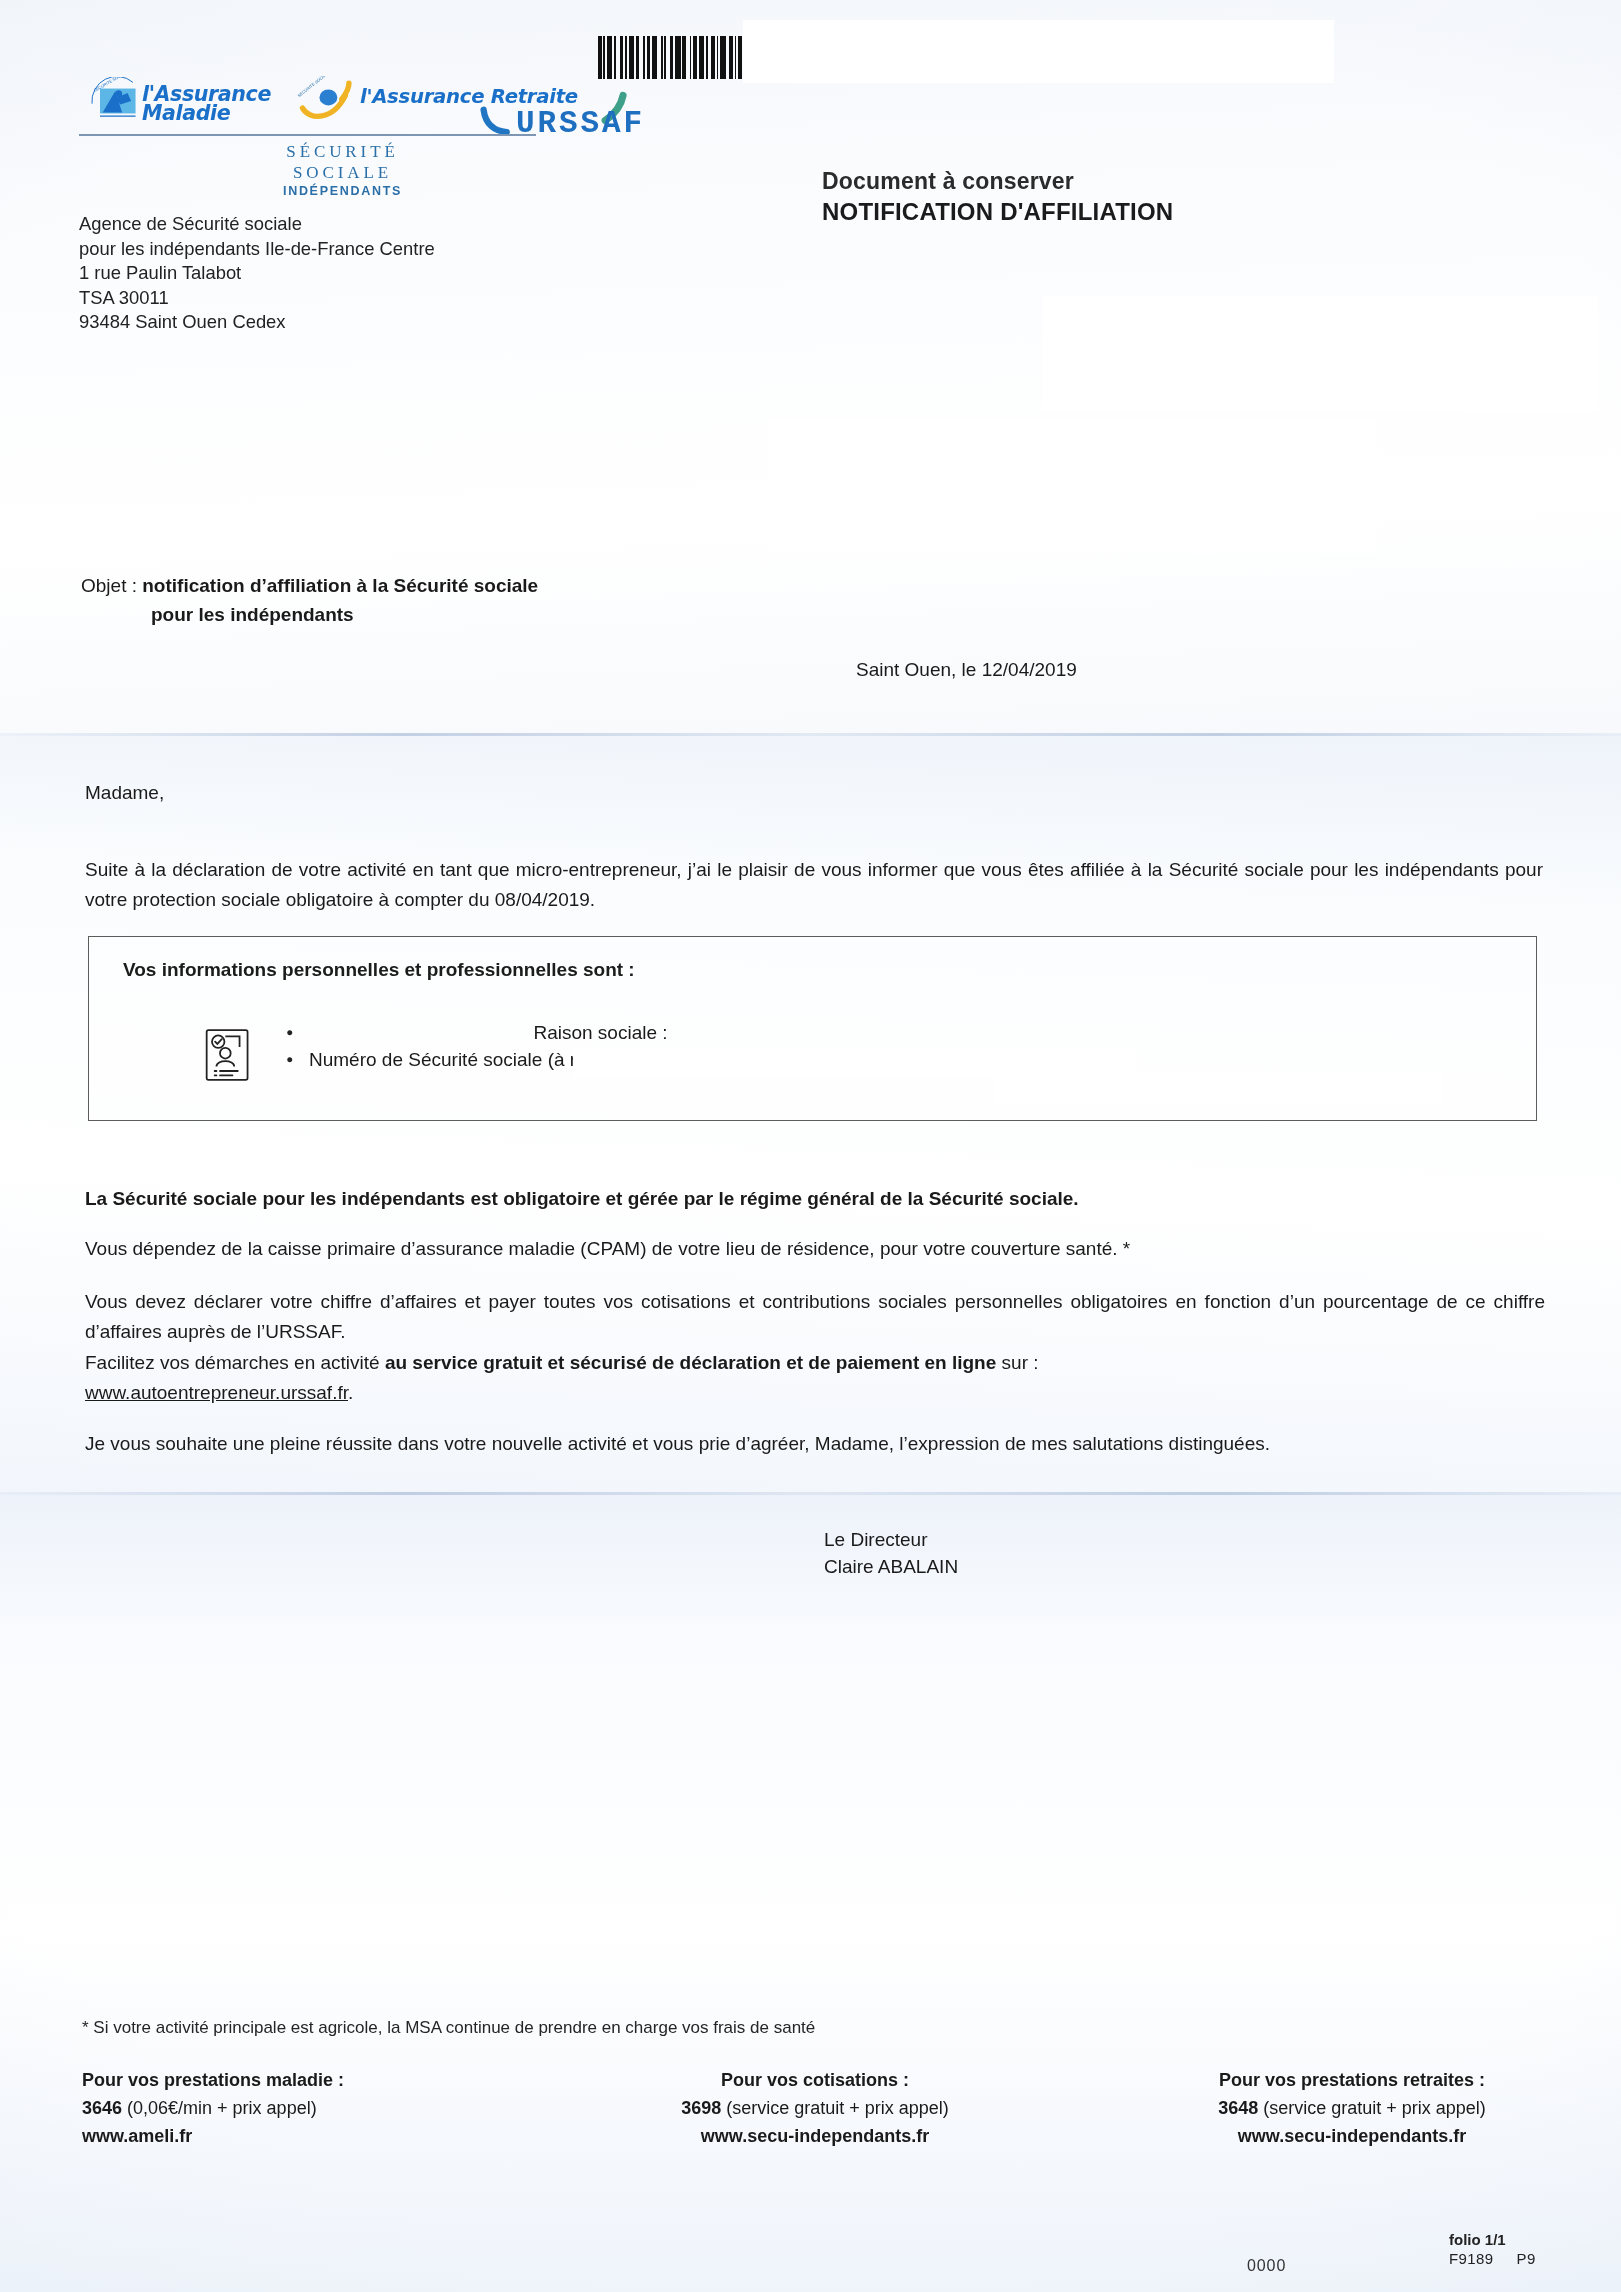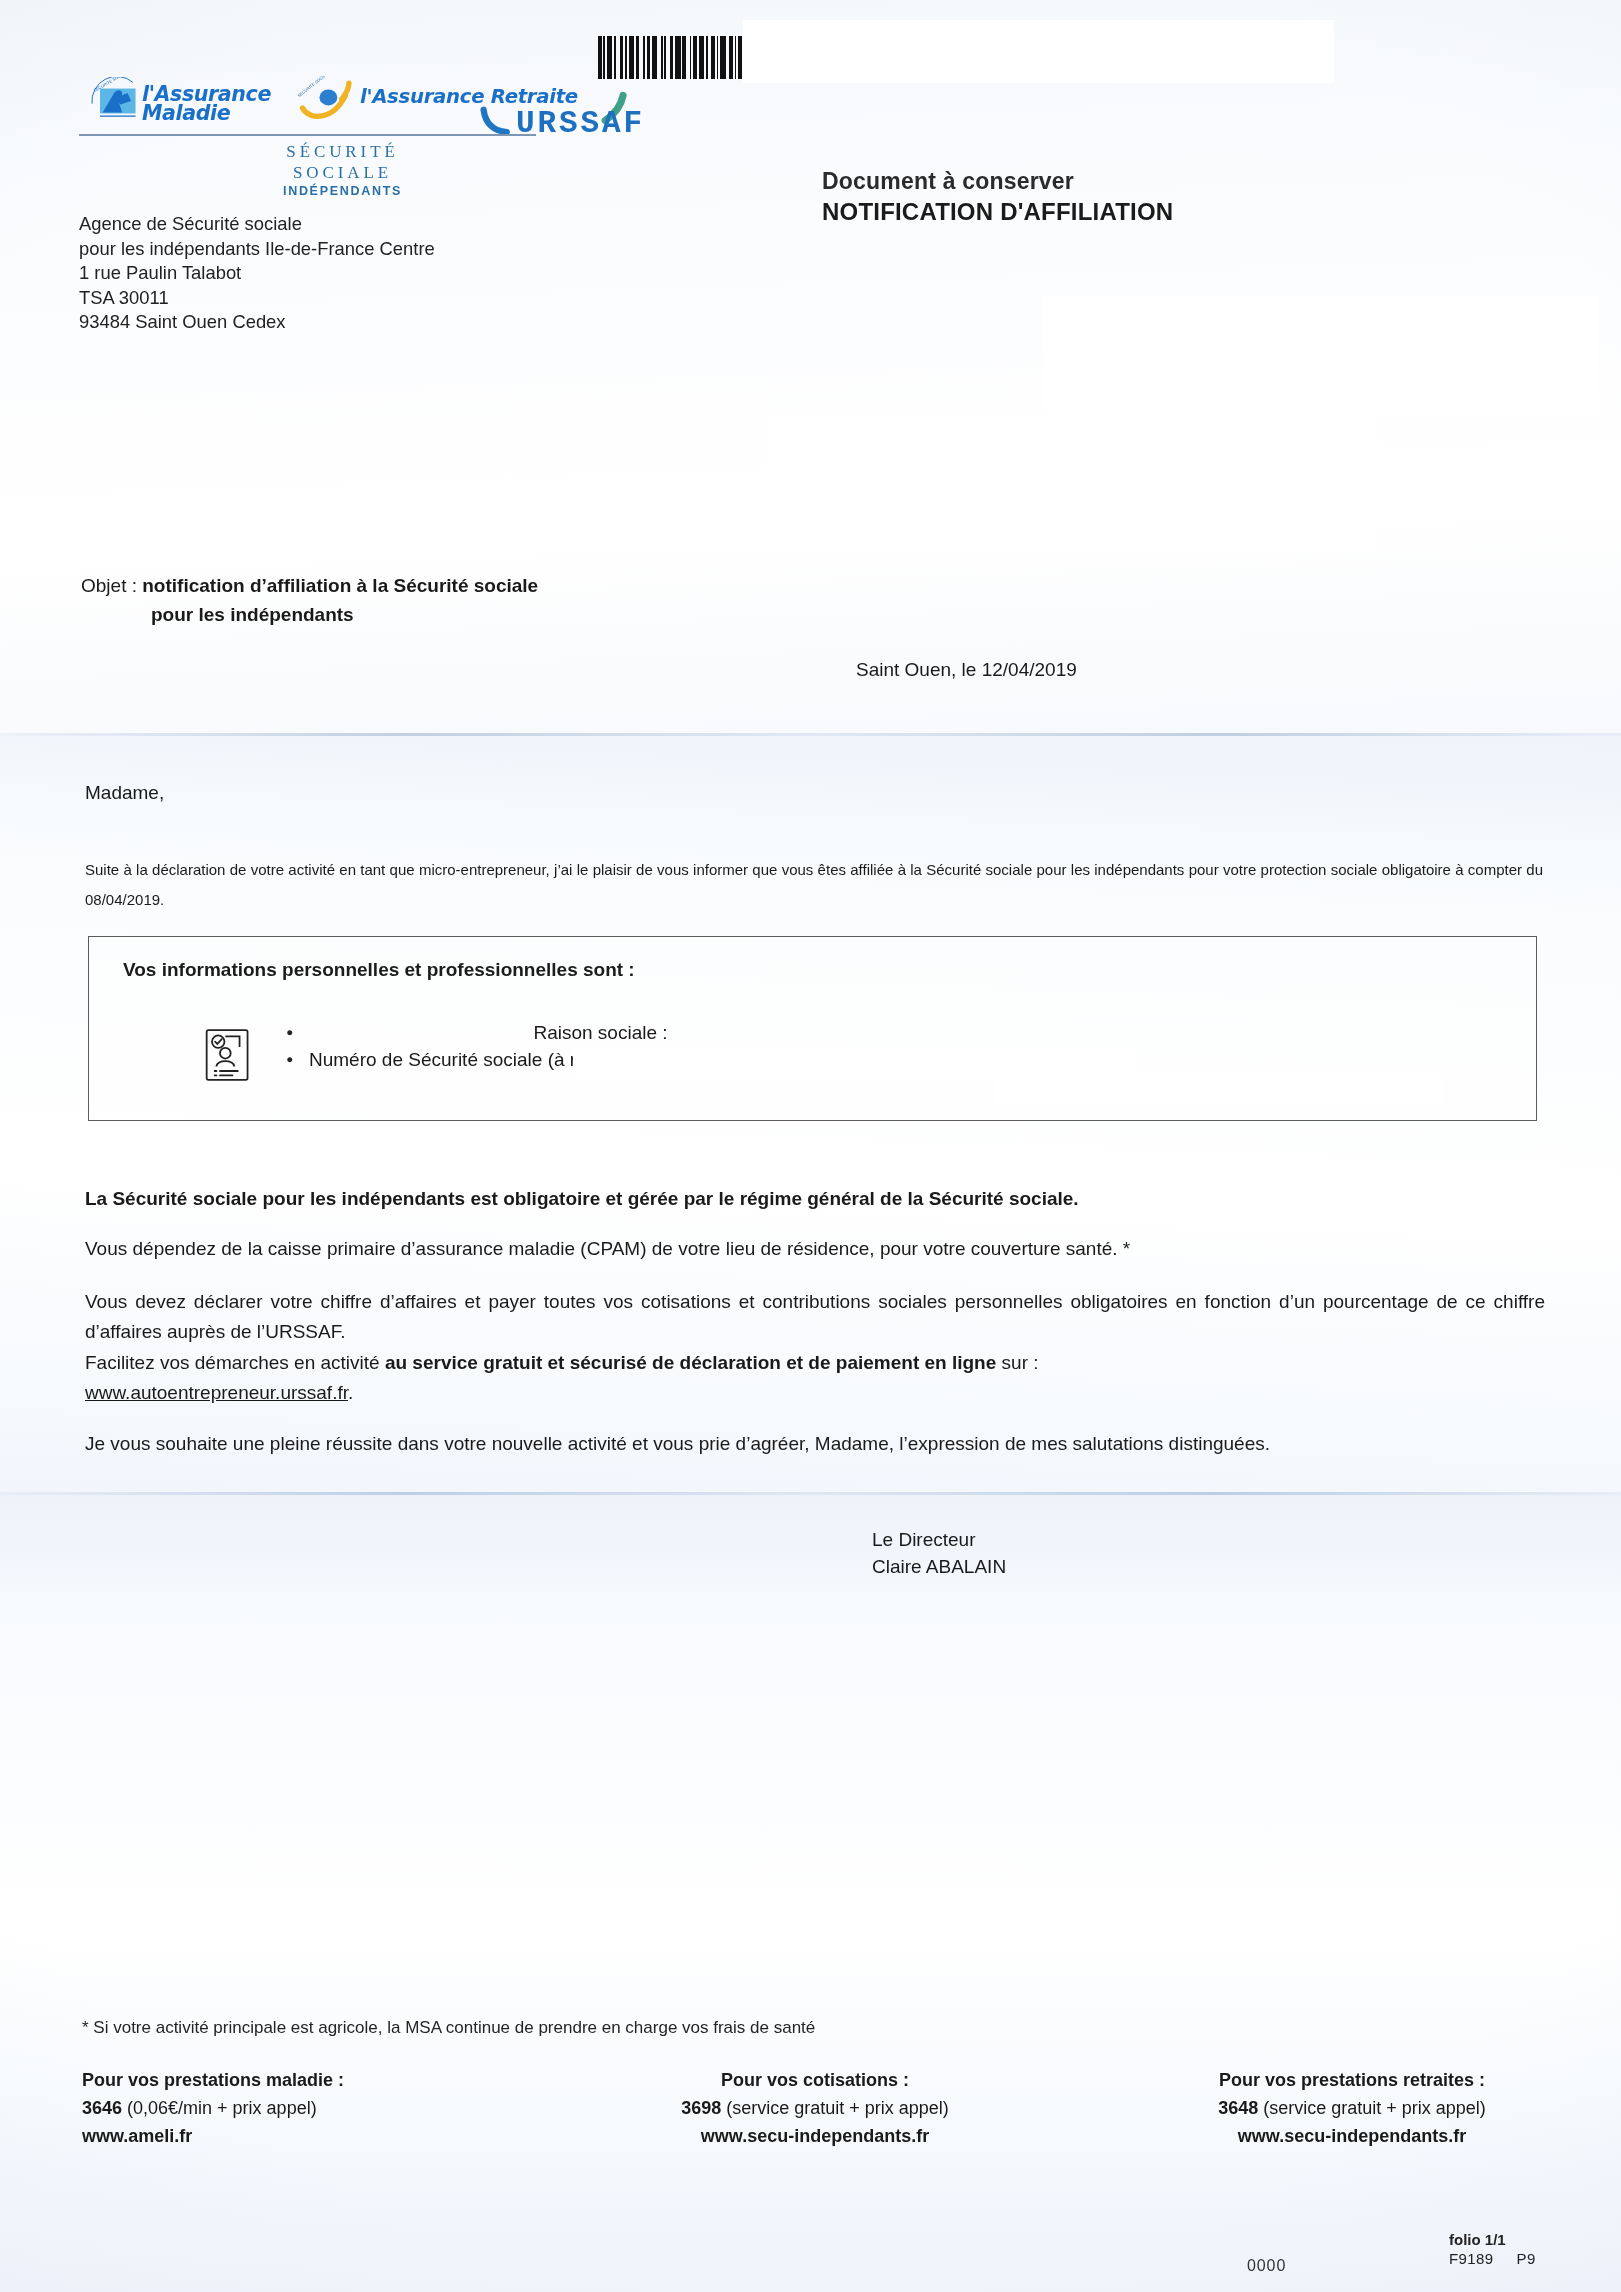--- a/index.html
+++ b/index.html
@@ -125,21 +125,21 @@
   #objet .lead { font-weight: normal; }
   #objet b { font-weight: bold; }
   #objet .l2 { display:block; padding-left: 70px; }
 
   #dateline { position: absolute; left: 856px; top: 659px; font-size: 19px; }
 
   
   #salut { position: absolute; left: 85px; top: 782px; font-size: 19px; }
   #para1 {
     position: absolute; left: 85px; top: 855px; width: 1458px;
-    font-size: 15px; line-height: 29.6px; text-align: justify;
+    font-size: 19px; line-height: 29.6px; text-align: justify;
   }
 
   
   #infobox {
     position: absolute; left: 88px; top: 936px; width: 1447px; height: 183px;
     border: 1.3px solid #5c5c5c; background: rgba(255,255,255,.35); text-align: center;
   }
   #infobox .bt {
     position: absolute; left: 34px; top: 21.5px;
     font-size: 19px; font-weight: bold; color: #1c1c1c;
@@ -163,21 +163,21 @@
   .p.nj { text-align: left; }
   #pbold { top: 1184px; font-weight: bold; }
   #pcpam { top: 1234px; }
   #pdecl { top: 1287px; }
   #pfacil { top: 1348px; }
   #pfin { top: 1429px; }
   #pdecl b, #pfacil b { font-weight: bold; }
   .ulink { text-decoration: underline; }
 
   
-  #sign { position: absolute; left: 824px; top: 1526px; font-size: 19px; line-height: 27px; margin-left: 48px; }
+  #sign { position: absolute; left: 824px; top: 1526px; font-size: 19px; line-height: 27px; }
 
   
   #footnote { position: absolute; left: 82px; top: 2018px; font-size: 17px; color: #252525; }
   .fcol { position: absolute; font-size: 18px; line-height: 28px; }
   .fcol .h { font-weight: bold; }
   .fcol .n { font-weight: bold; }
   .fcol .u { font-weight: bold; }
   #fcol1 { left: 82px; top: 2066px; text-align: left; }
   #fcol2 { left: 627px; top: 2066px; text-align: center; width: 376px; }
   #fcol3 { left: 1173px; top: 2066px; text-align: center; width: 358px; }

